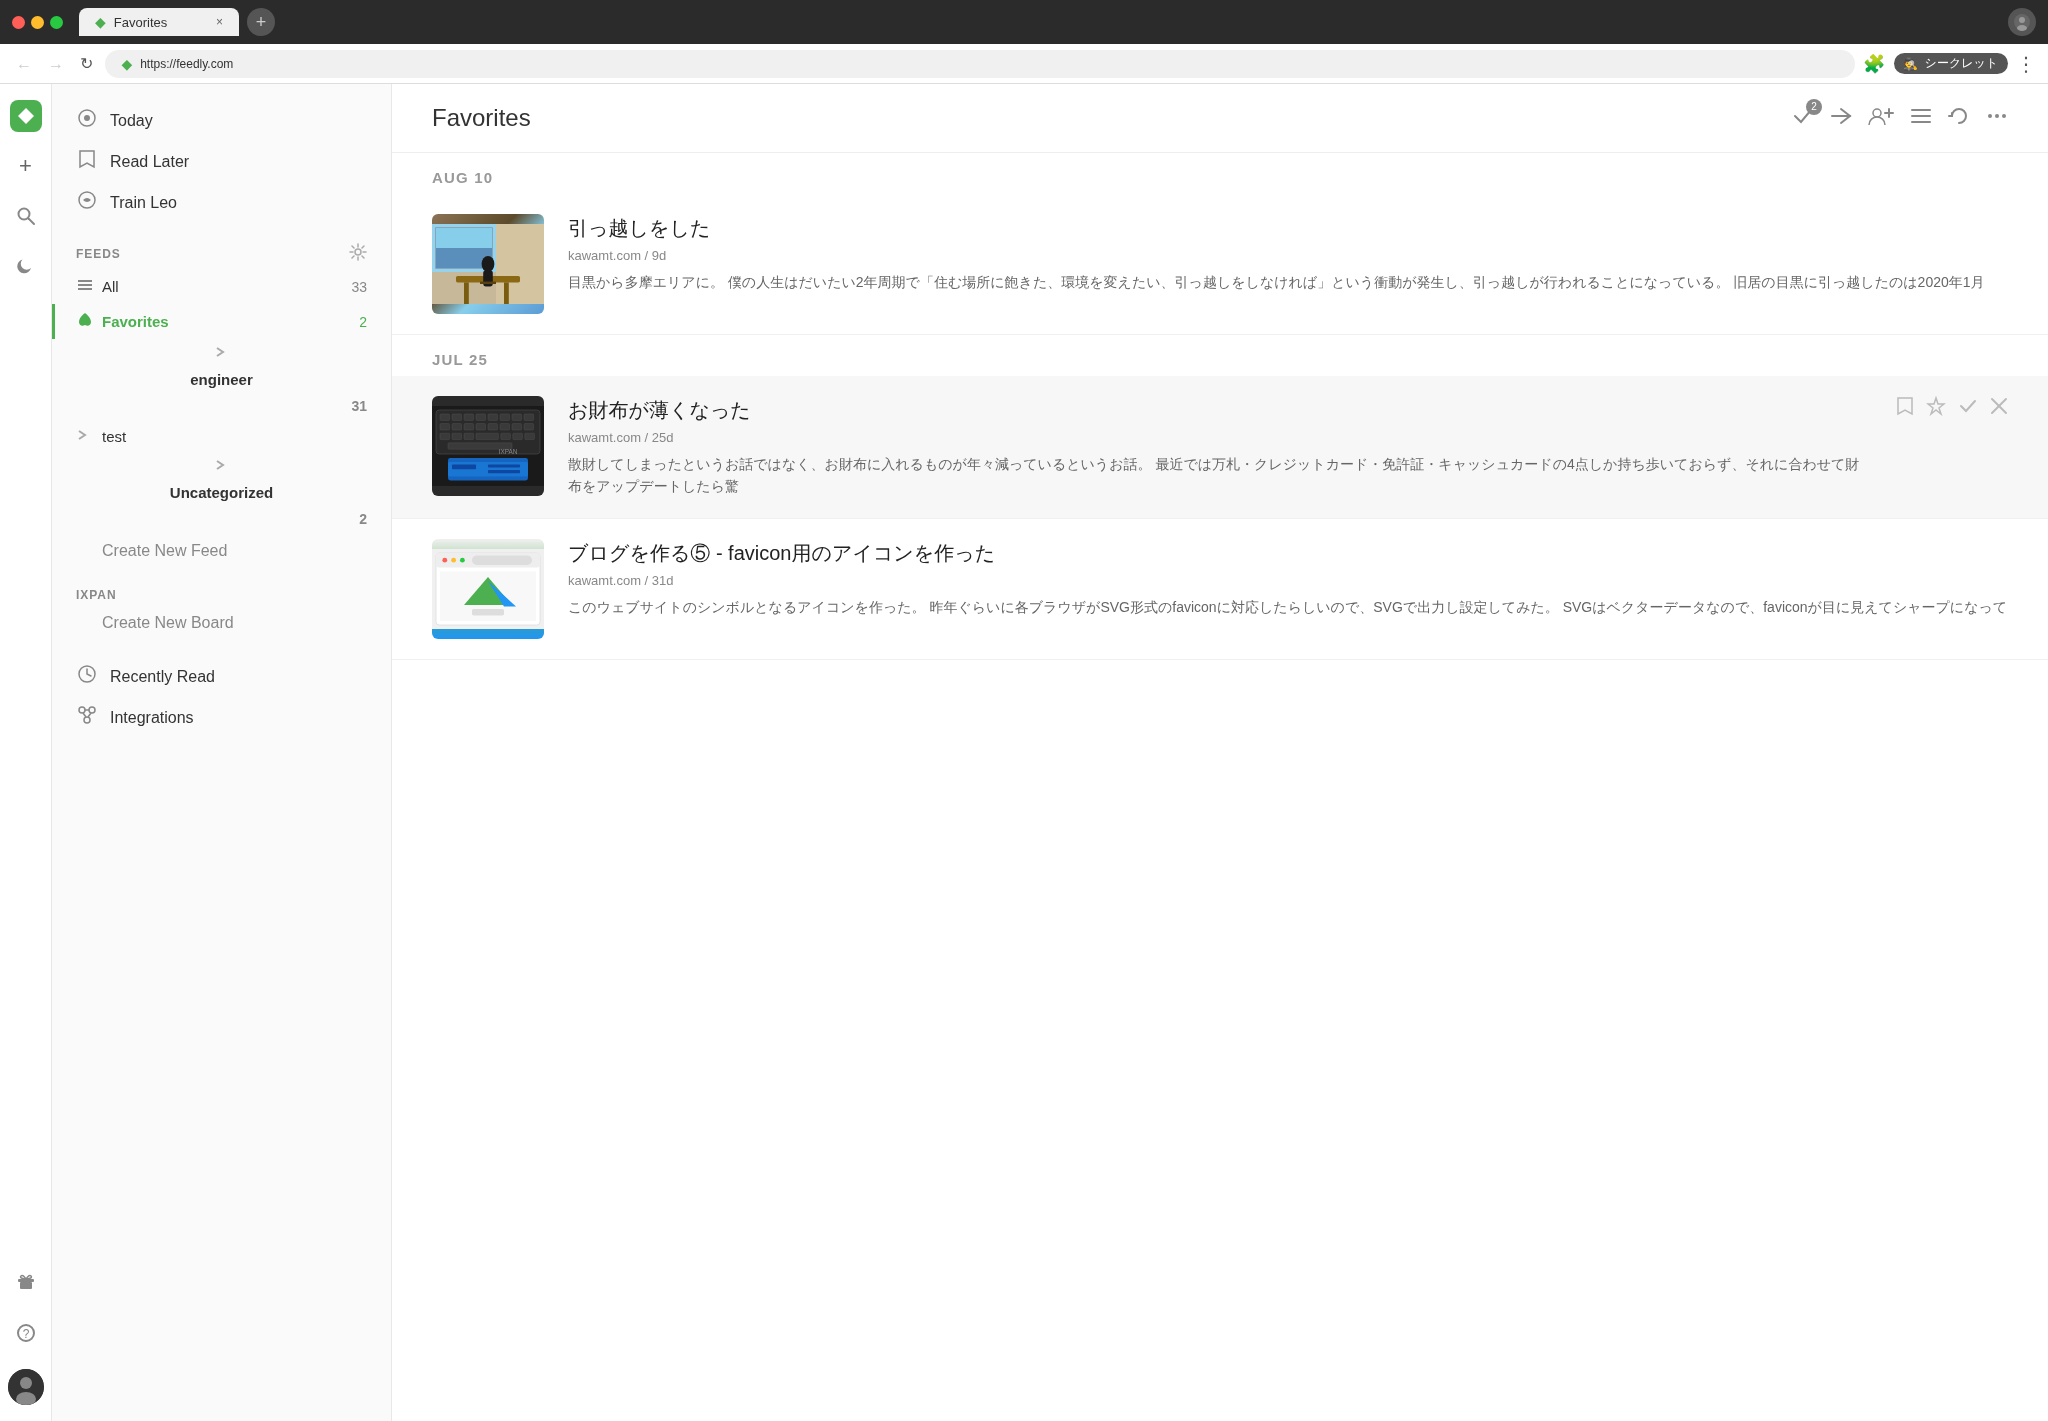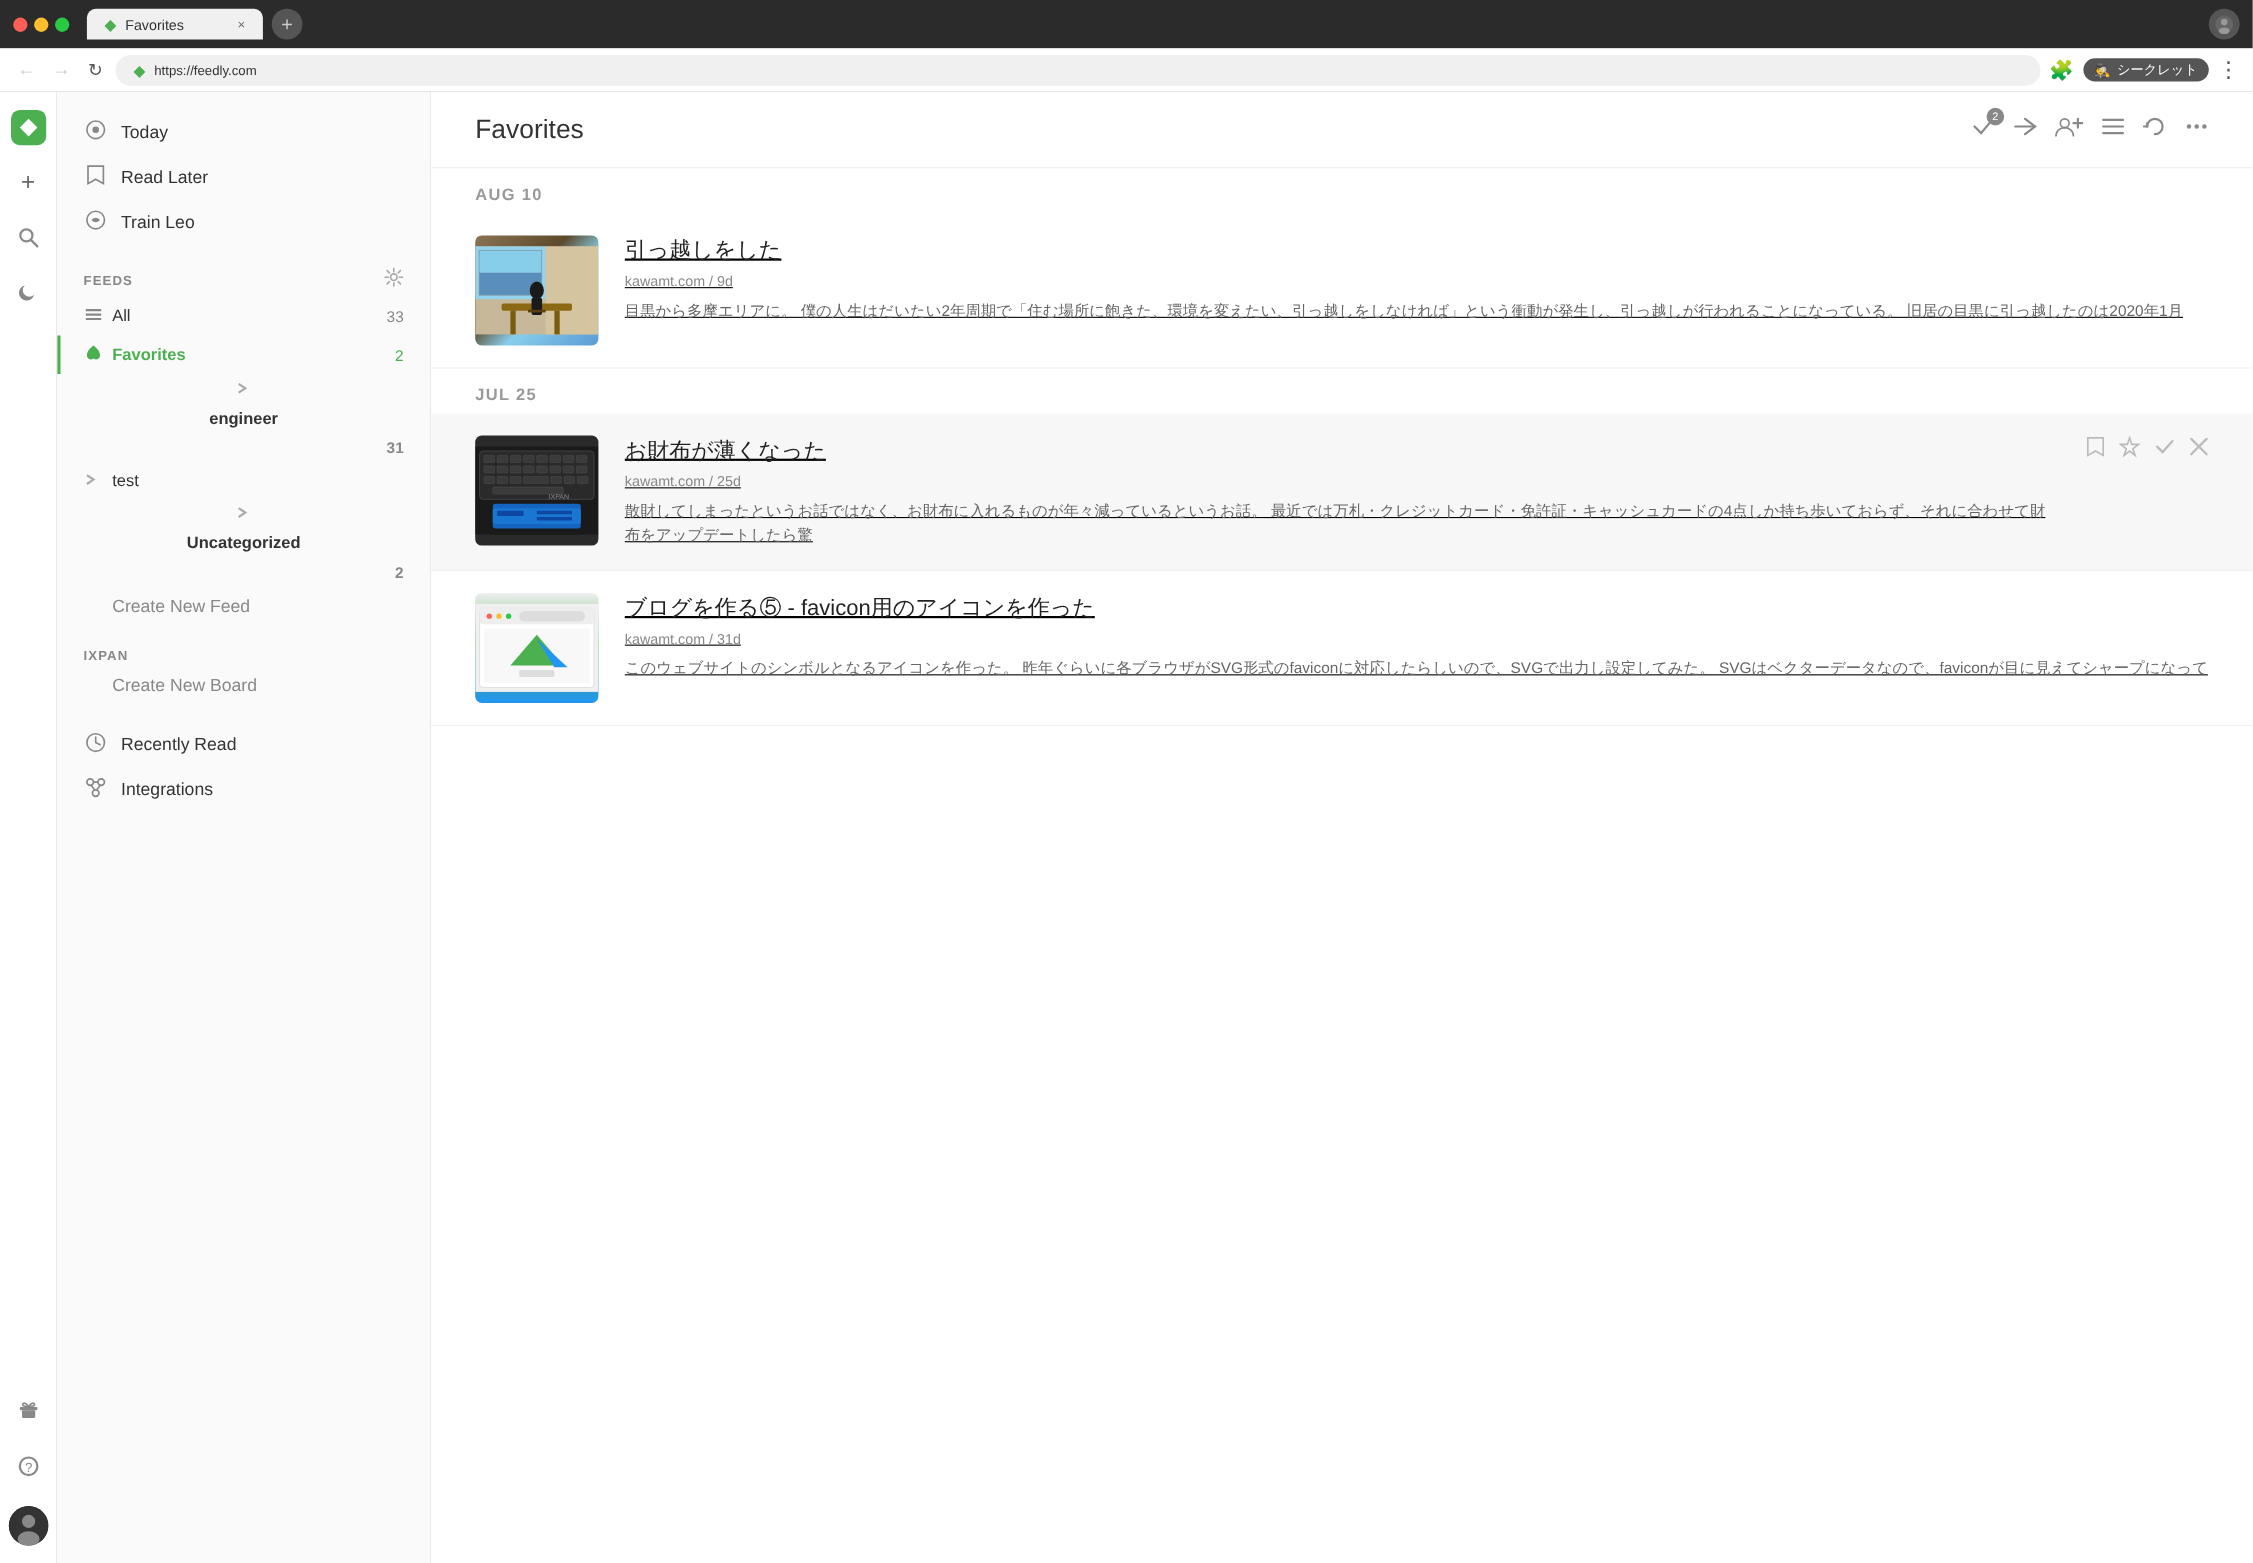--- a/index.html
+++ b/index.html
@@ -271,21 +271,21 @@
     }
     .article-thumb {
       width: 112px;
       height: 100px;
       border-radius: 6px;
       background: #ddd;
       flex-shrink: 0;
       overflow: hidden;
       position: relative;
     }
-    .article-info { flex: 1; text-decoration: underline; }
+    .article-info { flex: 1; }
     .article-title {
       font-size: 20px;
       font-weight: 500;
       color: #222;
       margin-bottom: 6px;
       line-height: 1.4;
     }
     .article-source {
       font-size: 13px;
       color: #888;

